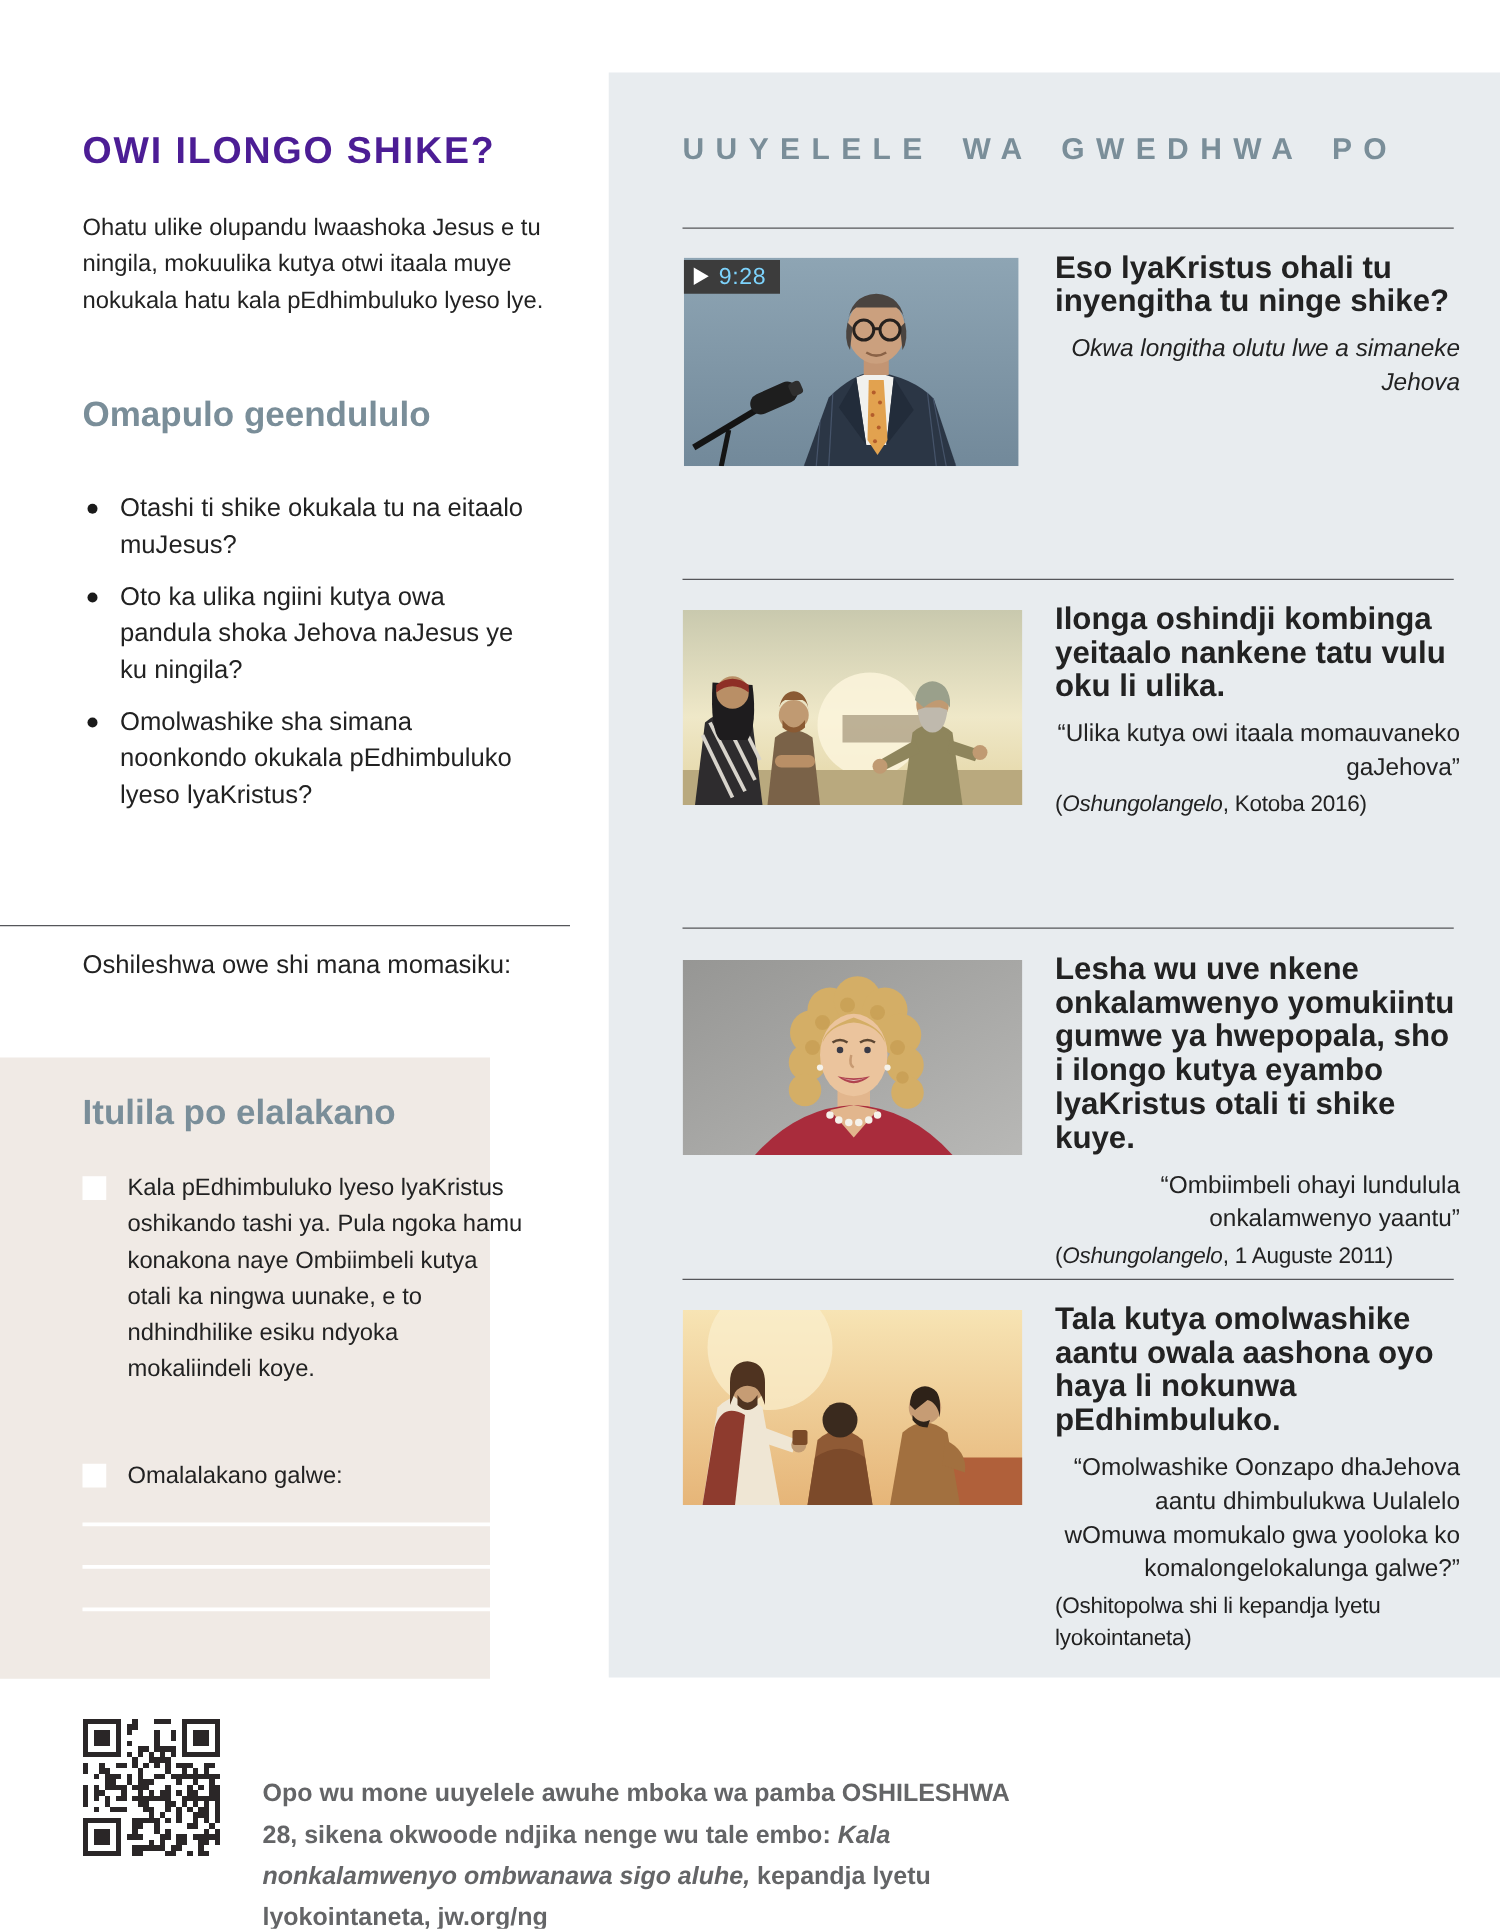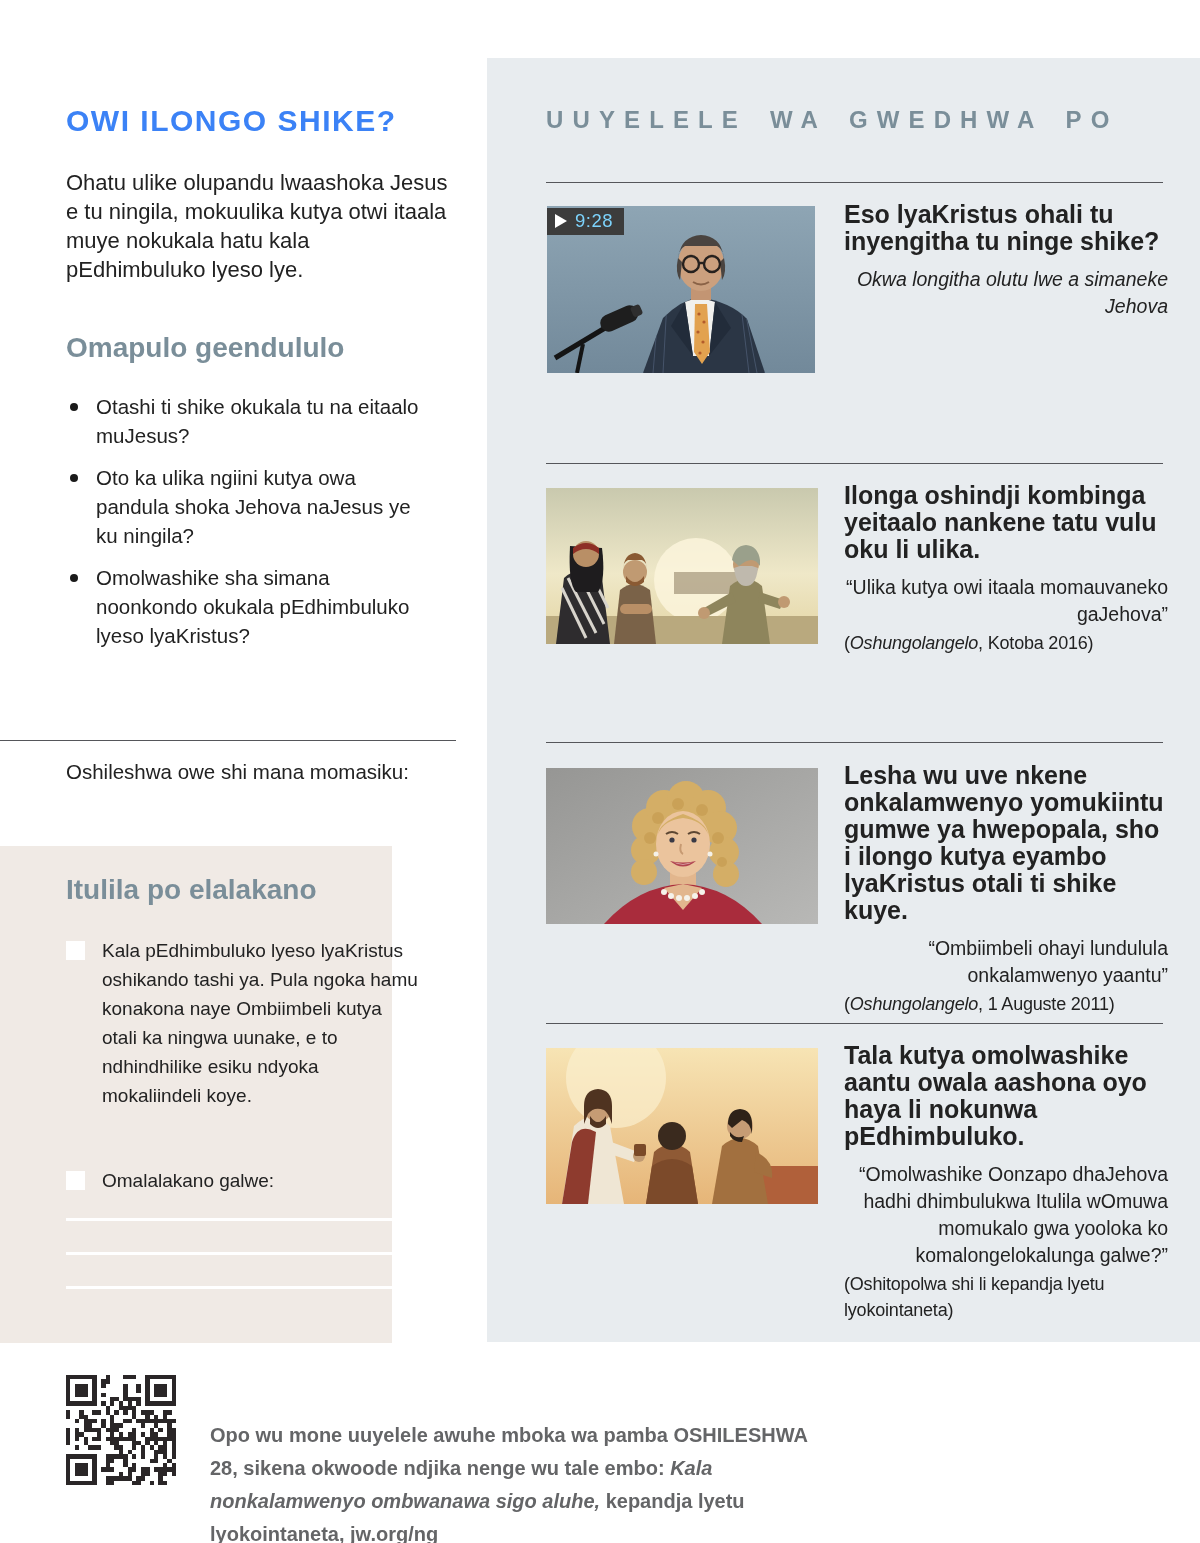--- a/index.html
+++ b/index.html
@@ -5,26 +5,26 @@
 <style>
   html,body{margin:0;padding:0;}
   body{
     width:1200px;height:1543px;background:#ffffff;position:relative;
     font-family:"Liberation Sans", sans-serif;color:#222;
     -webkit-font-smoothing:antialiased;
   }
   .abs{position:absolute;}
   
   .page-title{
-    left:66px;top:104px;font-size:30px;font-weight:bold;color:#3b82f6;
+    left:66px;top:104px;font-size:30px;font-weight:bold;color:#4c1d95;
     letter-spacing:1.5px;margin:0;
   }
-  .intro{left:66px;top:168px;width:388px;font-size:22px;line-height:29px;margin:0;}
+  .intro{left:66px;top:168px;width:388px;font-size:19px;line-height:29px;margin:0;}
   .slate-h{font-size:28px;font-weight:bold;color:#7A8E99;margin:0;}
-  .q-heading{left:66px;top:332px;}
+  .q-heading{left:66px;top:316px;}
   .q-list{left:66px;top:392px;width:368px;margin:0;padding:0;list-style:none;}
   .q-list li{position:relative;padding-left:30px;margin-bottom:13px;
     font-size:20.5px;line-height:29px;}
   .q-list li .bullet{
     position:absolute;left:4px;top:11px;width:8px;height:8px;border-radius:50%;
     background:#1a1a1a;
   }
   .rule{position:absolute;height:1px;background:#55565a;}
   .left-rule{left:0;top:740px;width:456px;}
   .completed{left:66px;top:760px;font-size:20.5px;margin:0;}
@@ -336,21 +336,21 @@
 
       <path d="M166,156 L176,98 Q194,82 212,98 L222,156 Z" fill="#A2703F"></path>
       <path d="M210,104 Q228,112 226,130 L208,124 Z" fill="#A2703F"></path>
       <circle cx="194" cy="78" r="13" fill="#C69C74"></circle>
       <path d="M182,76 Q182,62 194,61 Q206,62 206,76 L206,86 Q204,74 196,72 L186,80 Z" fill="#2E2218"></path>
       <path d="M184,84 Q190,92 198,88 L196,94 Q188,94 184,88 Z" fill="#2E2218"></path>
     </svg>
   </figure>
   <div class="mtext t-4">
     <p class="lead">Tala kutya omolwashike aantu owala aashona oyo haya li nokunwa pEdhimbuluko.</p>
-    <p class="quote">“Omolwashike Oonzapo dhaJehova hadhi dhimbulukwa Itulila wOmuwa momukalo gwa yooloka ko komalongelokalunga galwe?”</p>
+    <p class="quote">“Omolwashike Oonzapo dhaJehova aantu dhimbulukwa Uulalelo wOmuwa momukalo gwa yooloka ko komalongelokalunga galwe?”</p>
     <p class="source"><span>(</span><span class="it"></span><span>Oshitopolwa shi li kepandja lyetu lyokointaneta)</span></p>
   </div>
 </section>
 
 <div class="abs qr">
   <svg id="qr-svg" width="110" height="110" viewBox="0 0 110 110">
       <rect x="39.6" y="0" width="4.4" height="4.4" fill="#2A2627"></rect>
       <rect x="57.2" y="0" width="4.4" height="4.4" fill="#2A2627"></rect>
       <rect x="61.60000000000001" y="0" width="4.4" height="4.4" fill="#2A2627"></rect>
       <rect x="66" y="0" width="4.4" height="4.4" fill="#2A2627"></rect>

